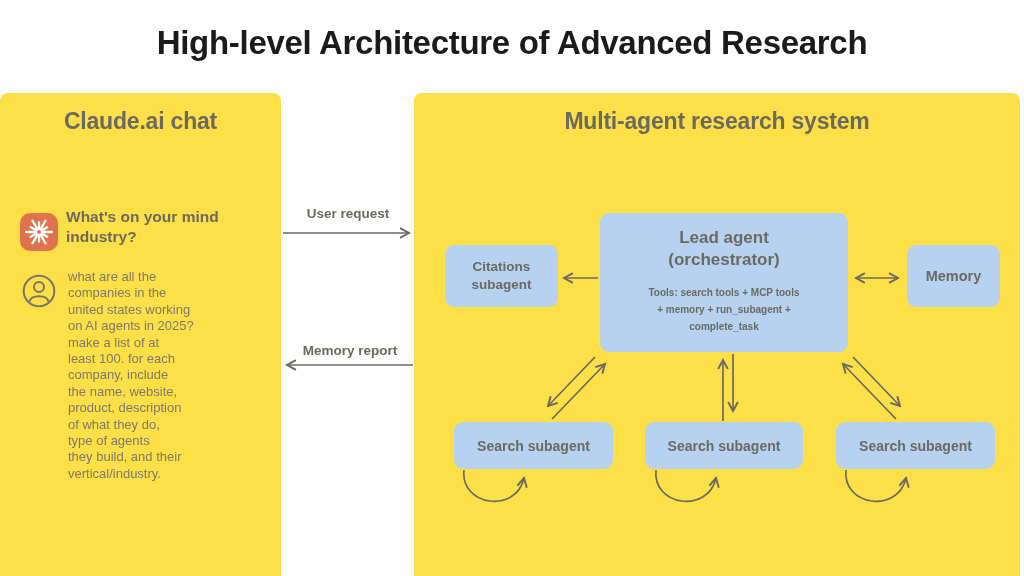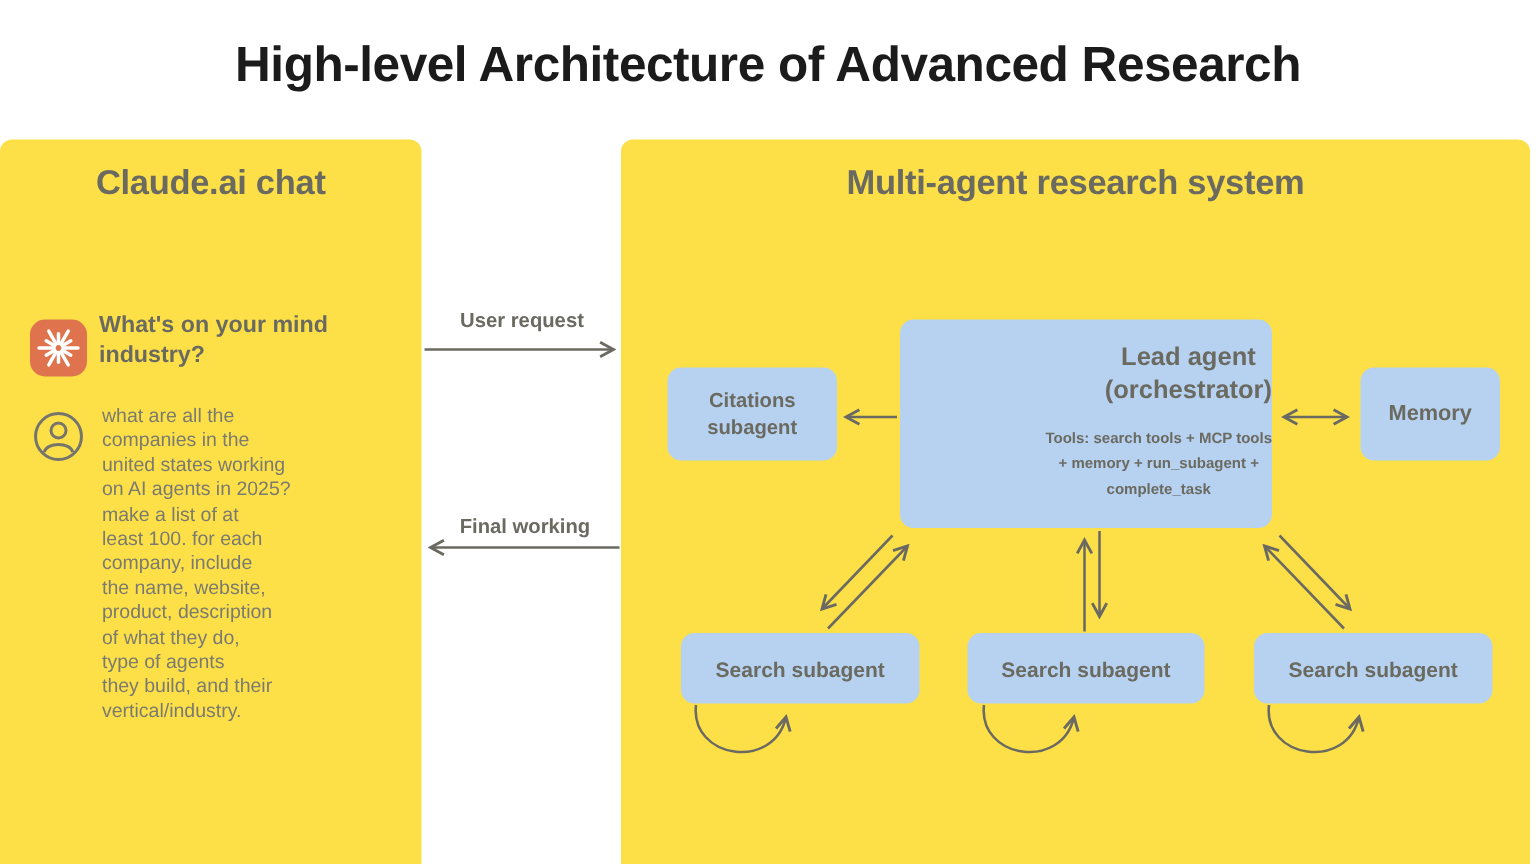--- a/index.html
+++ b/index.html
@@ -39,21 +39,21 @@
     position:absolute;width:130px;text-align:center;
     font-size:13.5px;font-weight:bold;color:#6b6a61;
   }
   .flow-label.request{left:283px;top:206px;}
   .flow-label.report{left:285px;top:343px;}
   .box{
     position:absolute;background:#B6D2F0;border-radius:9px;color:#6b6a61;
     font-weight:bold;display:flex;flex-direction:column;align-items:center;justify-content:center;
     text-align:center;white-space:pre-line;
   }
-  .lead-box{left:186px;top:120px;width:248px;height:139px;justify-content:flex-start;padding-top:0;align-items:flex-end;}
+  .lead-box{left:186px;top:120px;width:248px;height:139px;justify-content:flex-start;padding-top:0;}
   .lead-title{margin-top:14px;font-size:17px;line-height:22px;}
   .lead-tools{margin-top:13px;font-size:10px;line-height:17px;}
   .citations-box{left:31px;top:152px;width:113px;height:62px;font-size:13.5px;line-height:18px;}
   .memory-box{left:493px;top:152px;width:93px;height:62px;font-size:14.5px;}
   .search-box{top:329px;width:159px;height:47px;font-size:14px;}
   .search-1{left:40px;}
   .search-2{left:231px;width:158px;}
   .search-3{left:422px;}
   .edges-svg{position:absolute;left:0;top:0;pointer-events:none;}
 </style>
@@ -99,21 +99,21 @@
 company, include
 the name, website,
 product, description
 of what they do,
 type of agents
 they build, and their
 vertical/industry.</div>
 </div>
 
 <div class="flow-label request">User request</div>
-<div class="flow-label report">Final working</div>
+<div class="flow-label report">Memory report</div>
 
 <div class="panel panel-right">
   <div class="panel-heading">Multi-agent research system</div>
 
   <div class="box lead-box">
     <div class="lead-title">Lead agent
 (orchestrator)</div>
     <div class="lead-tools">Tools: search tools + MCP tools
 + memory + run_subagent +
 complete_task</div>

